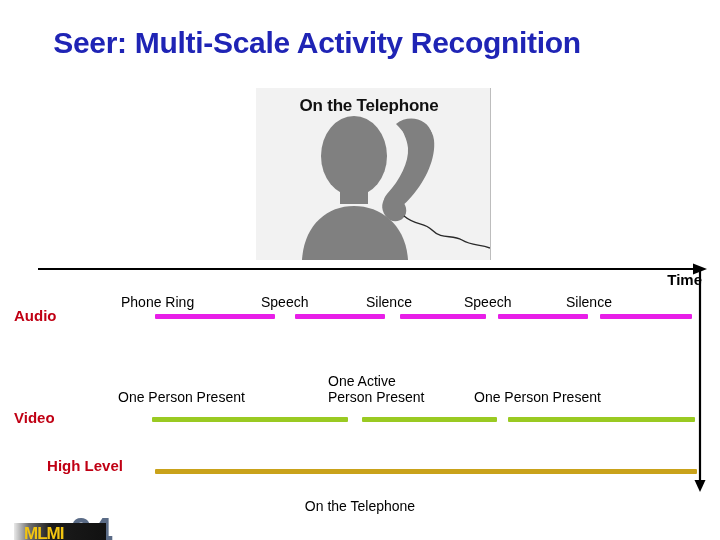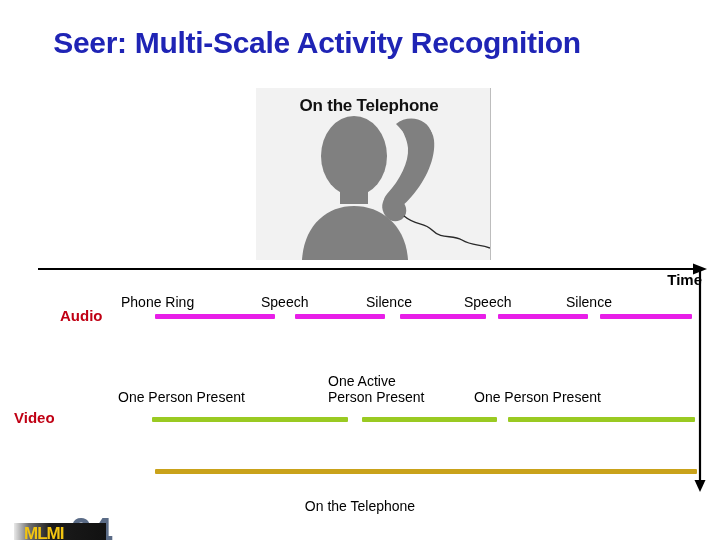--- a/index.html
+++ b/index.html
@@ -86,21 +86,21 @@
   }
 
   
   .row-label {
     position: absolute;
     color: #c00014;
     font-weight: bold;
     font-size: 15px;
     line-height: 17px;
   }
-  #label-audio { left: 14px; top: 307px; margin-left: 46px; }
+  #label-audio { left: 14px; top: 307px; }
   #label-video { left: 14px; top: 409px; }
   #label-hli   { left: 20px; top: 457px; width: 130px; text-align: center; }
 
   
   .track { position: absolute; left: 0; top: 0; width: 720px; height: 0; }
 
   .seg-text {
     position: absolute;
     text-align: left;
     font-size: 14px;
@@ -198,20 +198,21 @@
 </svg>
 
 <svg id="down-axis" viewBox="0 0 20 225" aria-hidden="true">
   <line x1="10" y1="0" x2="10" y2="212" stroke="#000000" stroke-width="2.2"></line>
   <polygon points="4.5,212 15.5,212 10,224" fill="#000000"></polygon>
 </svg>
 
 <div class="row-label" id="label-audio">Audio</div>
 <div class="row-label" id="label-video">Video</div>
 <div class="row-label" id="label-hli">
+  <div>High Level</div>
 </div>
 
 <div class="track" id="track-audio">
     <div class="seg-bar bar-audio" style="left: 155px; top: 314px; width: 120px;"></div>
     <div class="seg-text" style="left: 121px; width: 188px; top: 294px;">Phone Ring</div>
     <div class="seg-bar bar-audio" style="left: 295px; top: 314px; width: 90px;"></div>
     <div class="seg-text" style="left: 261px; width: 158px; top: 294px;">Speech</div>
     <div class="seg-bar bar-audio" style="left: 400px; top: 314px; width: 86px;"></div>
     <div class="seg-text" style="left: 366px; width: 154px; top: 294px;">Silence</div>
     <div class="seg-bar bar-audio" style="left: 498px; top: 314px; width: 90px;"></div>

